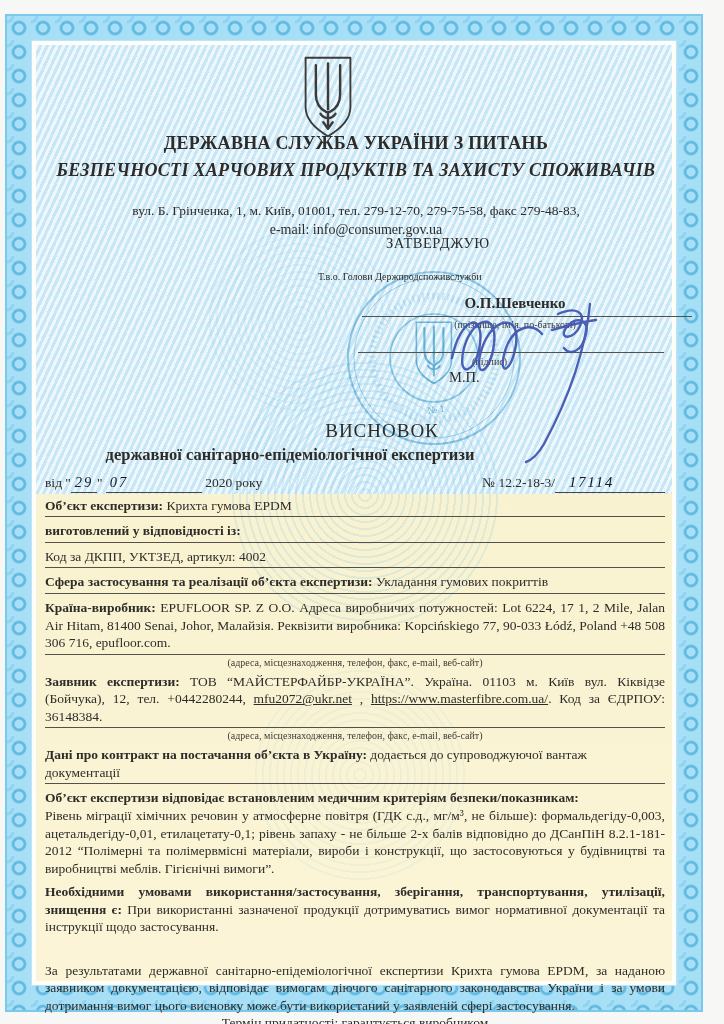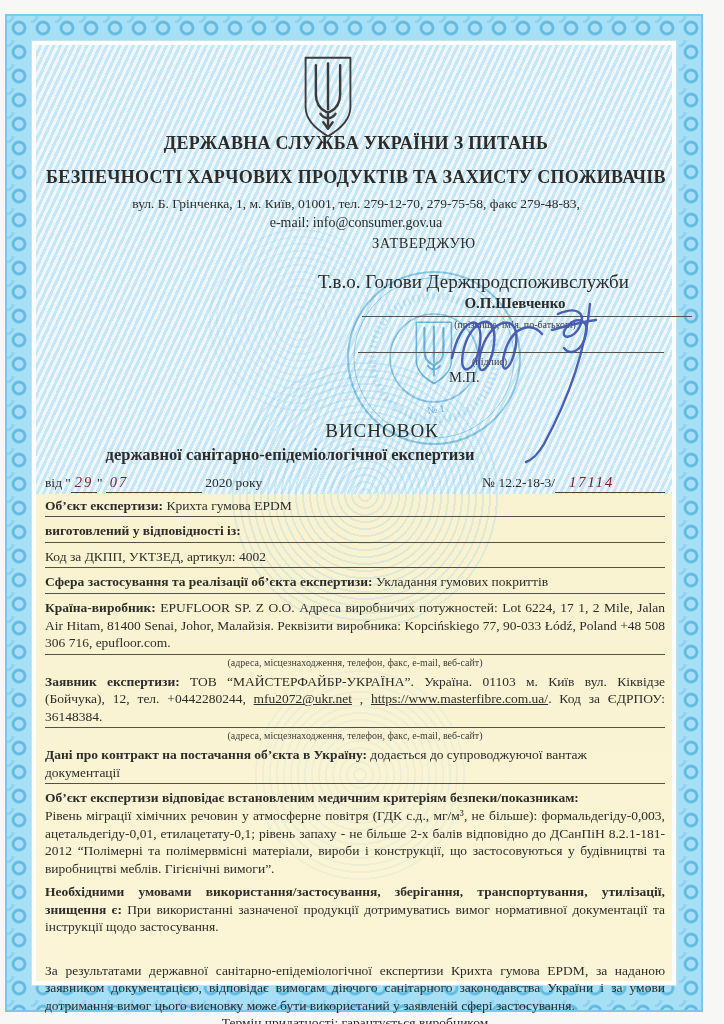--- a/index.html
+++ b/index.html
@@ -38,42 +38,42 @@
   .ros-up{left:169px;top:180px;width:190px;height:190px;opacity:.30;}
   
   .abs{position:absolute;}
   .center{text-align:center;}
   .b{font-weight:bold;}
   .rule{border-top:1px solid #54504a;height:0;}
   .small-cap{font-size:10px;color:#3e3b37;}
   
   .hdr{left:36px;width:640px;top:133px;line-height:1.15;}
   .hdr .l1,.hdr .l2{font-size:18px;font-weight:bold;letter-spacing:.3px;}
-  .hdr .l2{margin-top:13px;}
-  .hdr .a1{font-size:13.5px;margin-top:9px;}
+  .hdr .l2{margin-top:6px;font-style:italic;}
+  .hdr .a1{font-size:13.5px;margin-top:23px;}
   .hdr .a2{font-size:14px;margin-top:3px;}
   
-  .approve{left:372px;top:235px;font-size:14.5px;letter-spacing:.5px;}
-  .position{left:318px;top:271px;font-size:19px;}
+  .approve{left:386px;top:235px;font-size:14.5px;letter-spacing:.5px;}
+  .position{left:318px;top:271px;font-size:10px;}
   .name{left:428px;width:174px;top:295px;font-size:15px;text-align:center;}
   .name-rule{left:362px;width:330px;top:316px;}
   .name-cap{left:428px;width:174px;top:319px;text-align:center;}
   .sig-rule{left:358px;width:306px;top:352px;}
   .sig-cap{left:472px;top:356px;}
   .mp{left:449px;top:369px;font-size:14.5px;}
   .stamp{left:344px;top:268px;mix-blend-mode:multiply;opacity:.9;}
   .signature{left:440px;top:296px;}
   
   .title1{left:36px;width:692px;top:420px;font-size:19px;font-weight:normal;letter-spacing:1px;}
   .title2{left:36px;width:508px;top:445px;font-size:16.5px;font-weight:bold;}
   
   .fields{left:45px;width:620px;top:473px;font-size:13.5px;line-height:1.3;}
   .row{border-bottom:1px solid #54504a;padding-bottom:2px;margin-bottom:5px;}
   .date-row{display:flex;justify-content:space-between;margin-bottom:4px;}
-  .hand{font-style:italic;color:#7f1d1d;letter-spacing:2px;font-size:14.5px;}
+  .hand{font-style:italic;color:#0f172a;letter-spacing:2px;font-size:14.5px;}
   .day-u{display:inline-block;min-width:26px;border-bottom:1px solid #4a4640;text-align:center;}
   .month-u{display:inline-block;width:92px;border-bottom:1px solid #4a4640;padding-left:4px;}
   .num-u{display:inline-block;width:96px;border-bottom:1px solid #4a4640;padding-left:14px;}
   .just{text-align:justify;}
   .cap-row{margin:0 0 4px 0;}
   .para{margin-top:6px;text-align:justify;}
   .u{text-decoration:underline;}
   .shelf{text-align:center;}
   svg{display:block;}
 </style>

